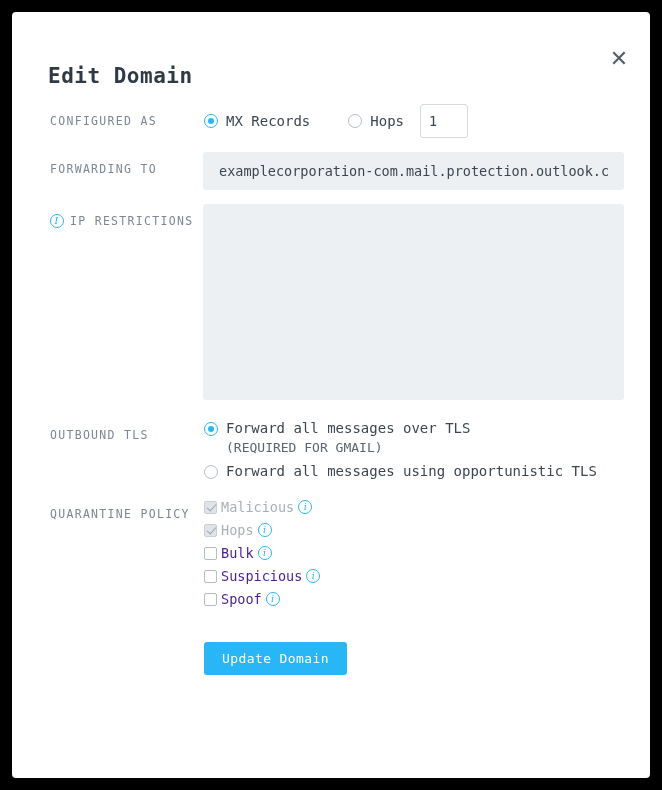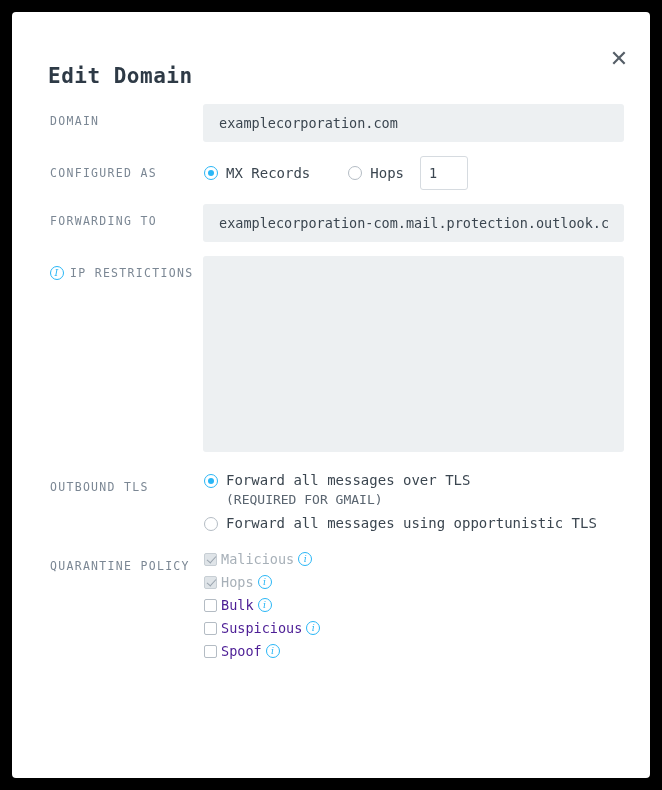--- a/index.html
+++ b/index.html
@@ -200,26 +200,20 @@
 <body>
 
 <div class="modal">
 
   <div class="close-btn">✕</div>
 
   <div class="title">Edit Domain</div>
 
   <div class="form">
 
-    <div class="row">
-      <div class="label centered">DOMAIN</div>
-      <div class="field">
-        <input class="text-input" type="text" value="examplecorporation.com" style="">
-      </div>
-    </div>
 
     <div class="row">
       <div class="label centered">CONFIGURED AS</div>
       <div class="field">
         <div class="inline">
           <span class="radio checked"></span>
           <span class="radio-label">MX Records</span>
           <span style="display:inline-block;width:22px"></span>
           <span class="radio"></span>
           <span class="radio-label">Hops</span>
@@ -284,15 +278,16 @@
           <span class="info-icon">i</span>
         </div>
         <div class="q-row">
           <span class="check"></span>
           <span class="q-label">Spoof</span>
           <span class="info-icon">i</span>
         </div>
       </div>
     </div>
 
+    <button class="submit">Update Domain</button>
 
   </div>
 </div>
 
 </body></html>

